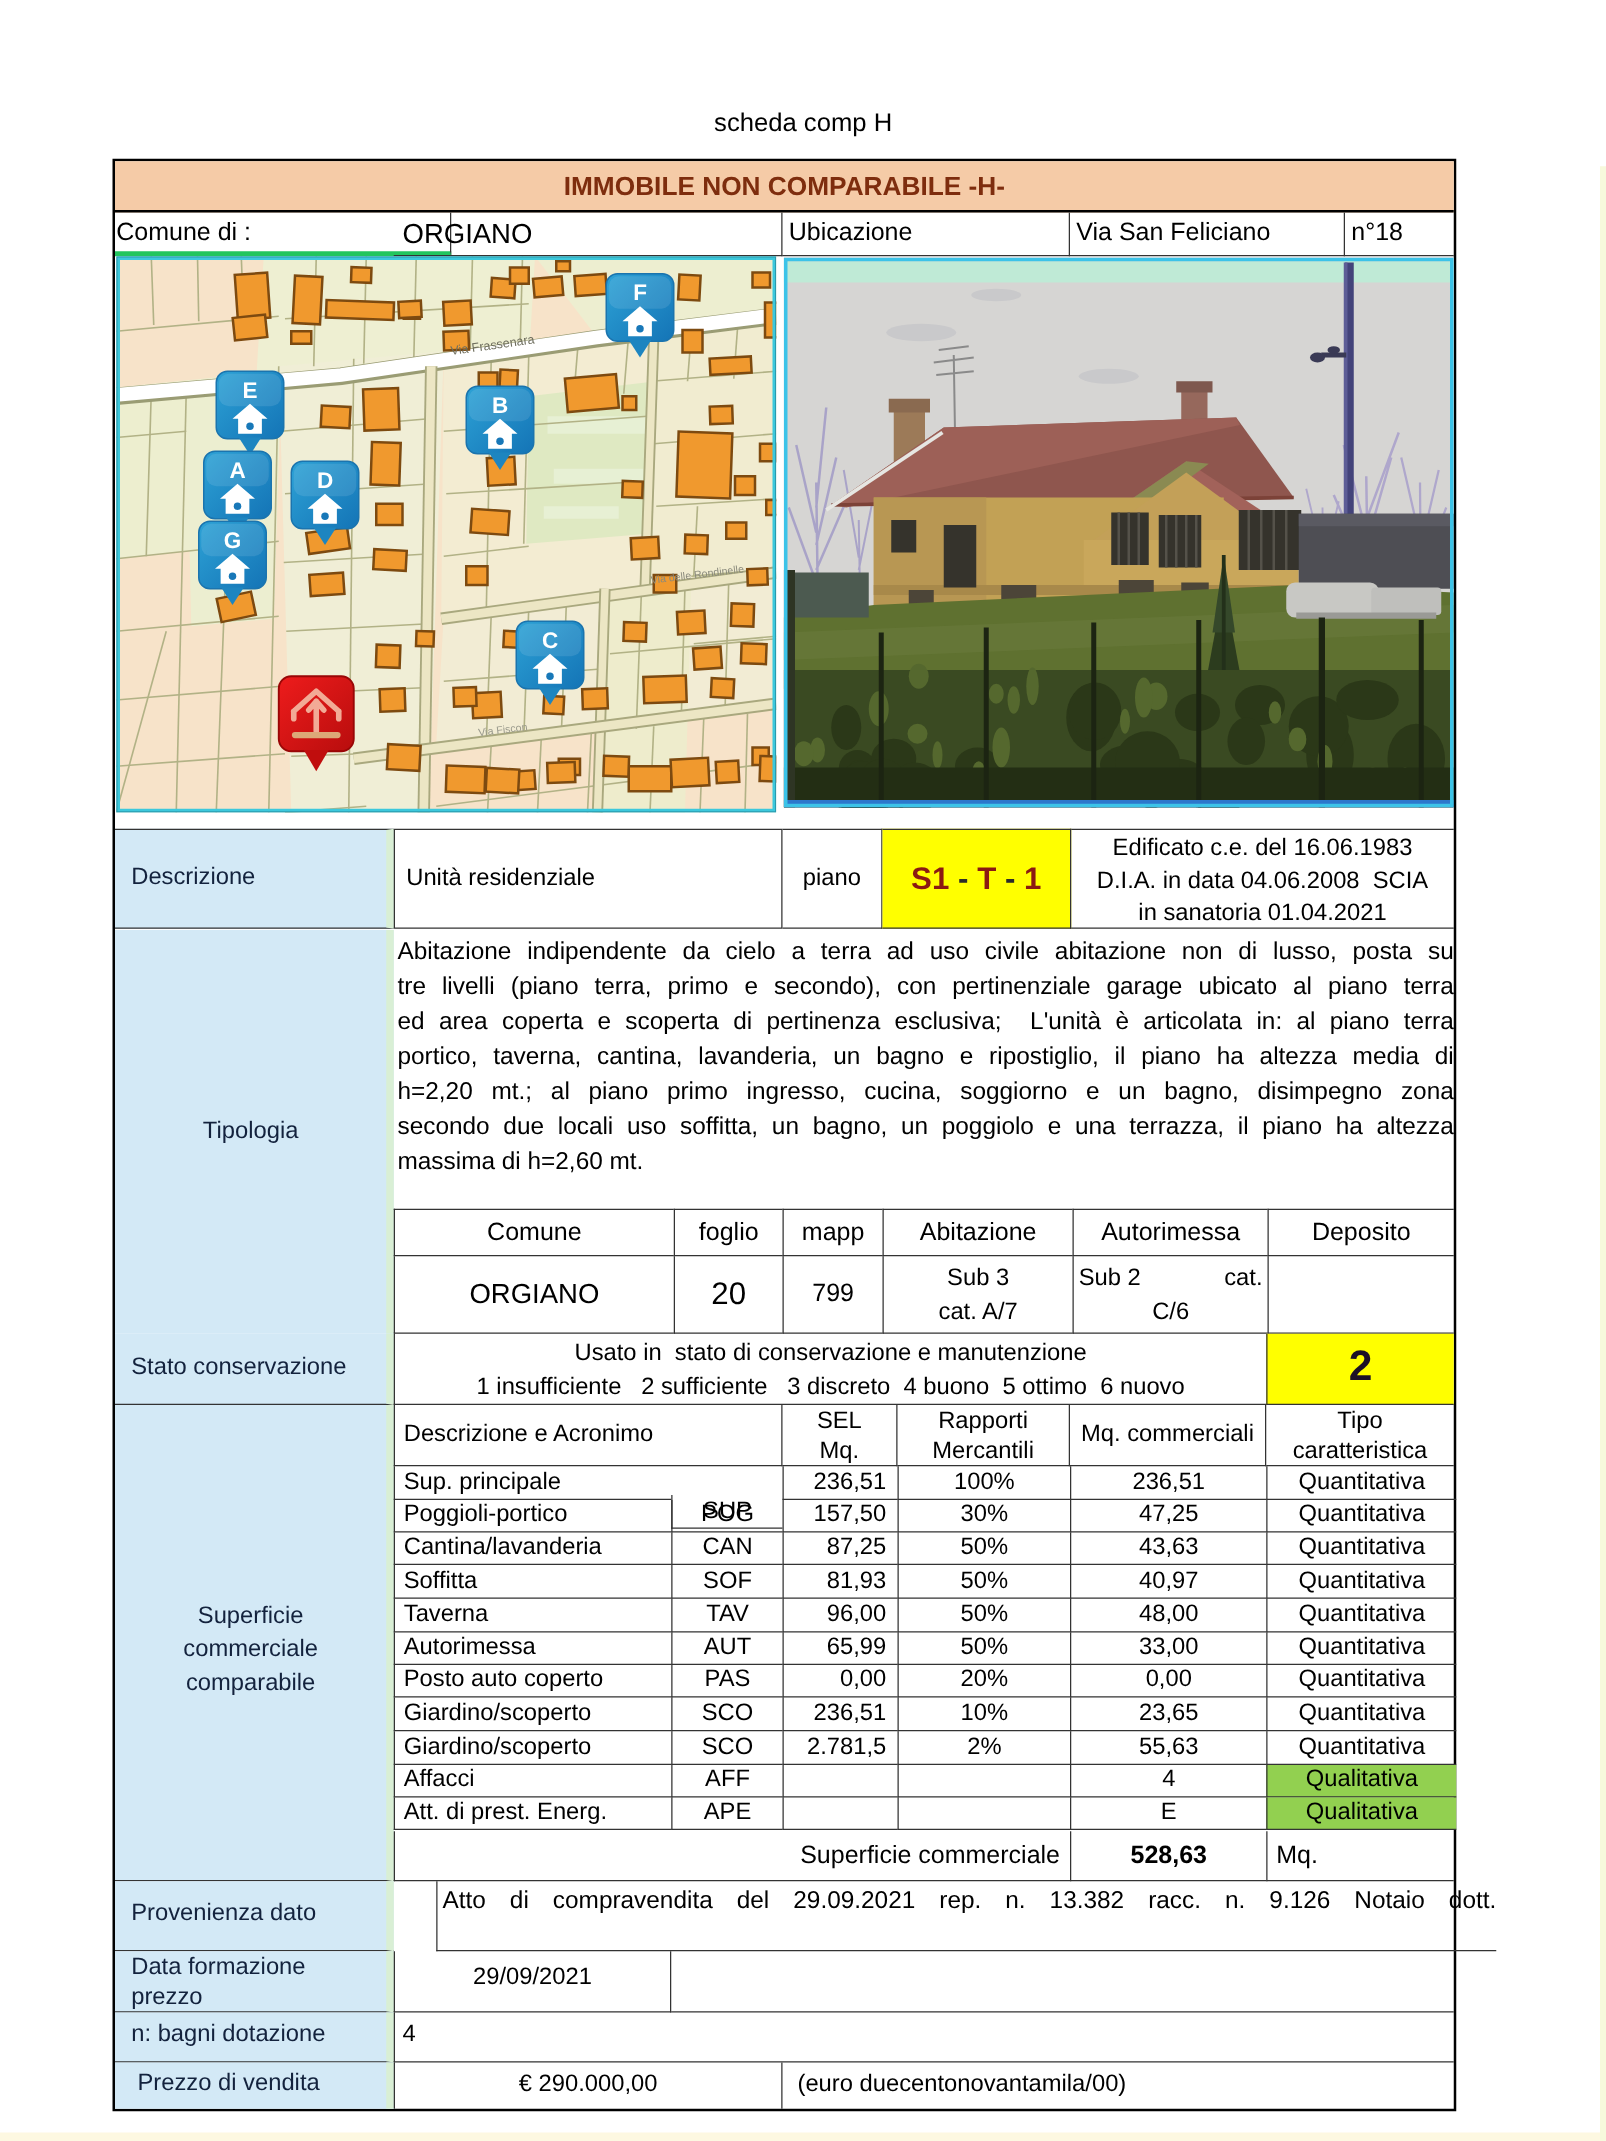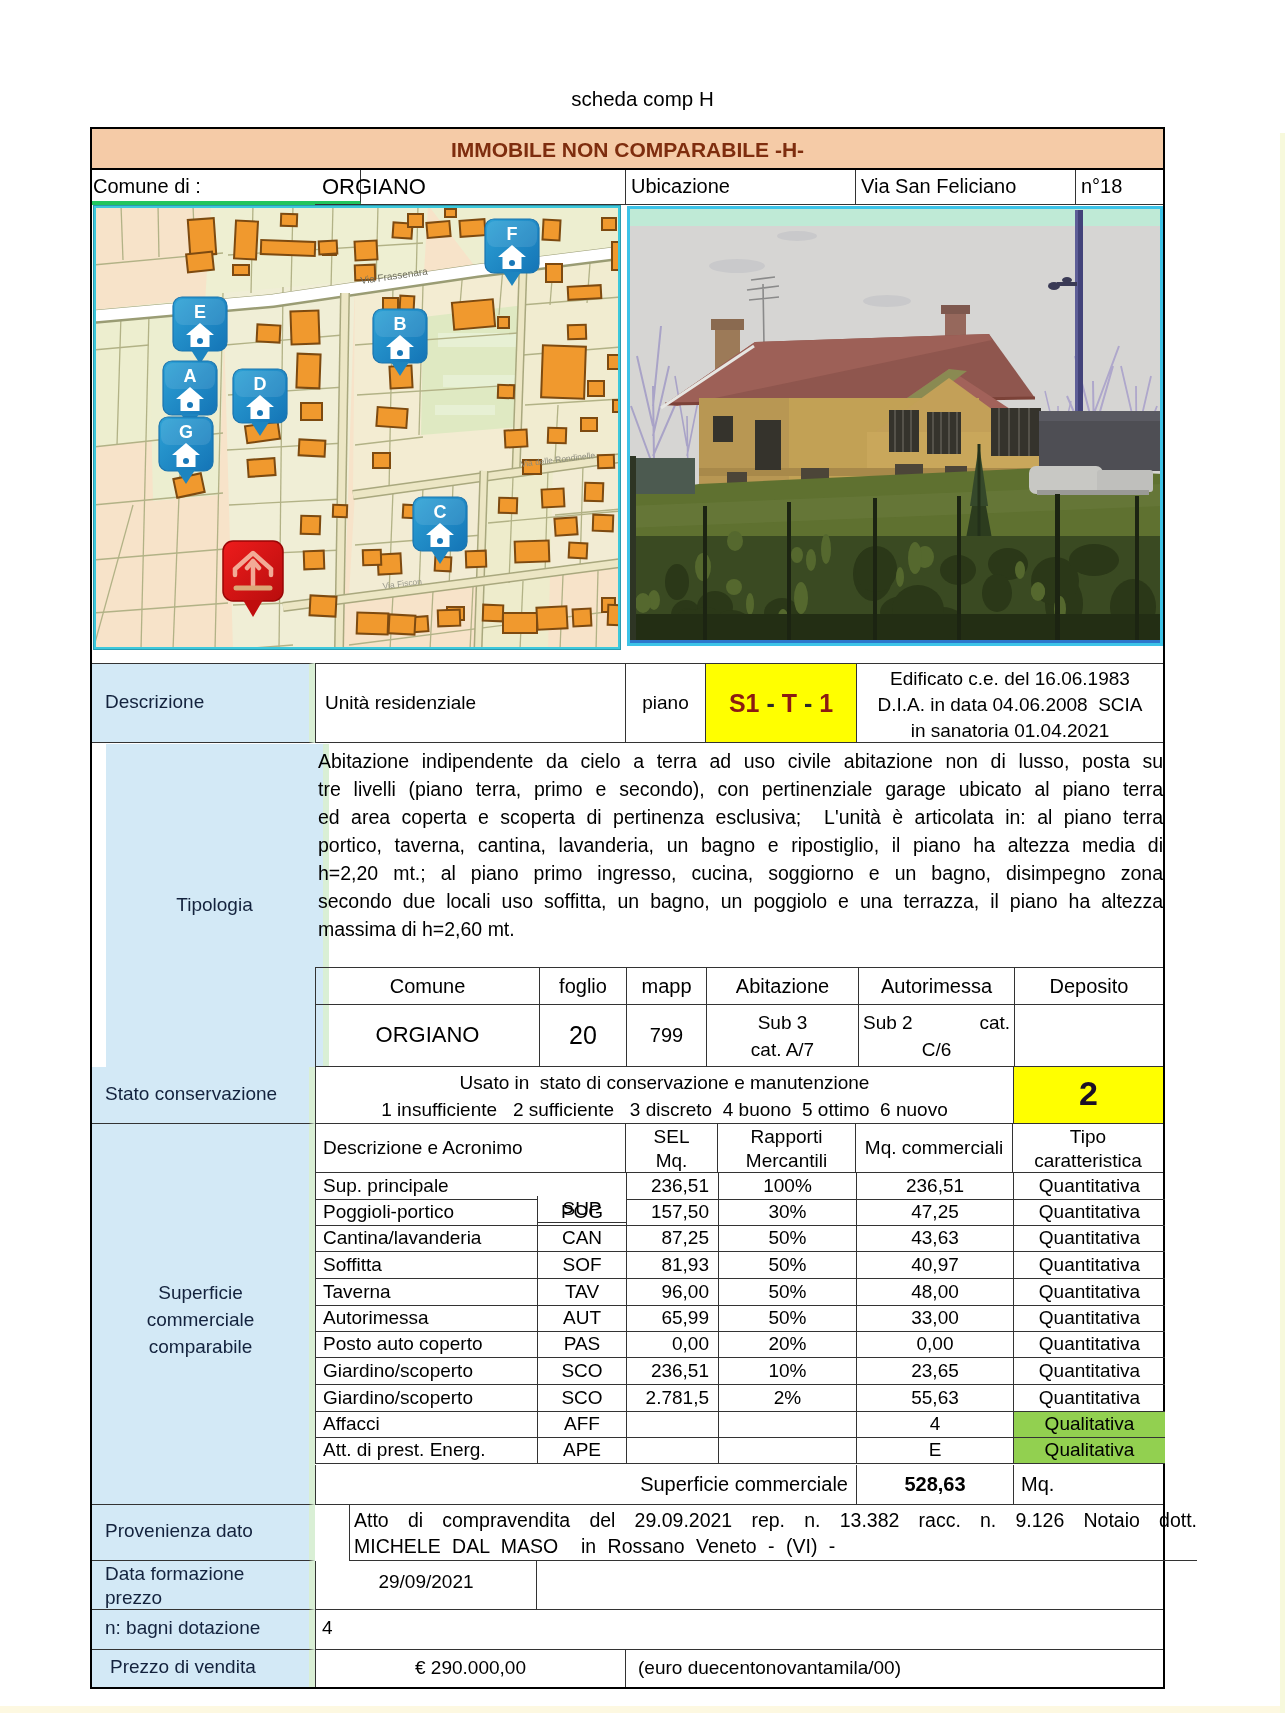--- a/index.html
+++ b/index.html
@@ -446,21 +446,21 @@
   </div>
 
 <div class="cell" style="left:315px;top:663px;width:311px;height:80px;border-top:1px solid #333;border-bottom:1px solid #333;border-left:1px solid #333;border-right:1px solid #333;line-height:78px;padding-left:9px;">Unità residenziale</div>
 
 <div class="cell" style="left:626px;top:663px;width:80px;height:80px;border-top:1px solid #333;border-bottom:1px solid #333;border-right:1px solid #333;line-height:78px;text-align:center;">piano</div>
 
 <div class="cell" style="left:706px;top:663px;width:151px;height:80px;background:#ffff00;border-top:1px solid #333;border-bottom:1px solid #333;border-right:1px solid #333;line-height:78px;text-align:center;font-weight:bold;font-size:25px;"><span style="color:#8b1a12;">S1</span> <span style="color:#2a2a2a;">-</span> <span style="color:#8b1a12;">T</span> <span style="color:#2a2a2a;">-</span> <span style="color:#8b1a12;">1</span></div>
 
 <div class="cell" style="left:857px;top:663px;width:306px;height:80px;border-top:1px solid #333;border-bottom:1px solid #333;text-align:center;font-size:19px;line-height:26px;padding-top:2px;">Edificato c.e. del 16.06.1983<br>D.I.A. in data 04.06.2008&nbsp;&nbsp;SCIA<br>in sanatoria 01.04.2021</div>
 
-<div class="cell lbl" style="left:92px;top:744px;width:223px;height:323px;margin-left:14px;">
+<div class="cell lbl" style="left:92px;top:744px;width:223px;height:323px;">
     <div class="lbltx" style="margin:150px 0 0 0;text-align:center;">Tipologia</div>
   </div>
 
 <div class="abs" style="left:318px;top:747px;width:845px;font-size:19.5px;line-height:28px;">
   <div style="text-align:justify;text-align-last:justify;">Abitazione indipendente da cielo a terra ad uso civile abitazione non di lusso, posta su</div>
   <div style="text-align:justify;text-align-last:justify;">tre livelli (piano terra, primo e secondo), con pertinenziale garage ubicato al piano terra</div>
   <div style="text-align:justify;text-align-last:justify;">ed area coperta e scoperta di pertinenza esclusiva;&nbsp; L'unità è articolata in: al piano terra</div>
   <div style="text-align:justify;text-align-last:justify;">portico, taverna, cantina, lavanderia, un bagno e ripostiglio, il piano ha altezza media di</div>
   <div style="text-align:justify;text-align-last:justify;">h=2,20 mt.; al piano primo ingresso, cucina, soggiorno e un bagno, disimpegno zona</div>
   <div style="text-align:justify;text-align-last:justify;">secondo due locali uso soffitta, un bagno, un poggiolo e una terrazza, il piano ha altezza</div>
@@ -584,21 +584,20 @@
 
 <div class="cell" style="left:315px;top:1465px;width:541px;height:40px;border-bottom:1px solid #333;border-left:1px solid #333;text-align:right;line-height:38px;font-size:20px;padding-right:8px;">Superficie commerciale</div>
 <div class="cell" style="left:856px;top:1465px;width:157px;height:40px;border-bottom:1px solid #333;border-left:1px solid #333;text-align:center;line-height:38px;font-weight:bold;font-size:20px;">528,63</div>
 <div class="cell" style="left:1013px;top:1465px;width:150px;height:40px;border-bottom:1px solid #333;border-left:1px solid #333;line-height:38px;font-size:20px;padding-left:7px;">Mq.</div>
 
 <div class="cell lbl" style="left:92px;top:1505px;width:223px;height:56px;border-bottom:1px solid #333;">
     <div class="lbltx" style="margin:15px 0 0 13px;">Provenienza dato</div>
   </div>
 <div class="cell" style="left:315px;top:1505px;width:848px;height:56px;border-bottom:1px solid #333;border-left:1px solid #333;font-size:19.5px;line-height:26px;padding:2px 0 0 4px;margin-left:34px;">
 <div style="text-align:justify;text-align-last:justify;">Atto di compravendita del 29.09.2021 rep. n. 13.382 racc. n. 9.126 Notaio dott.</div>
-<div style="word-spacing:6px;">MICHELE DAL MASO &nbsp;in Rossano Veneto - (VI) -</div>
 </div>
 
 <div class="cell lbl" style="left:92px;top:1561px;width:223px;height:49px;border-bottom:1px solid #333;">
     <div class="lbltx" style="margin:1px 0 0 13px;line-height:24px;">Data formazione<br>prezzo</div>
   </div>
 <div class="cell" style="left:315px;top:1561px;width:222px;height:49px;border-bottom:1px solid #333;border-left:1px solid #333;border-right:1px solid #333;text-align:center;line-height:42px;">29/09/2021</div>
 <div class="cell" style="left:537px;top:1561px;width:626px;height:49px;border-bottom:1px solid #333;"></div>
 
 <div class="cell lbl" style="left:92px;top:1610px;width:223px;height:40px;border-bottom:1px solid #333;">
     <div class="lbltx" style="margin:7px 0 0 13px;">n: bagni dotazione</div>

